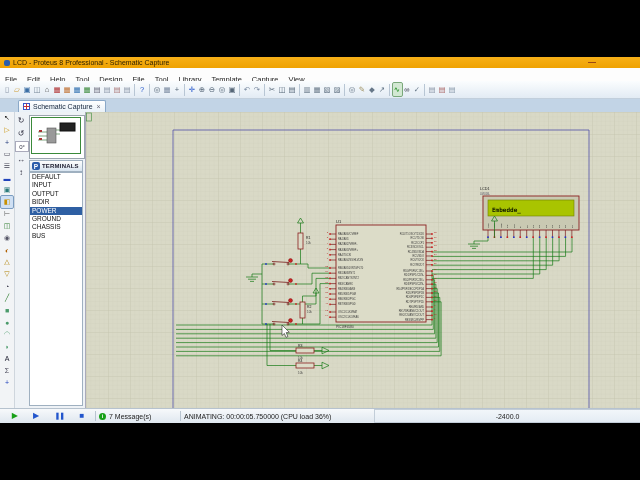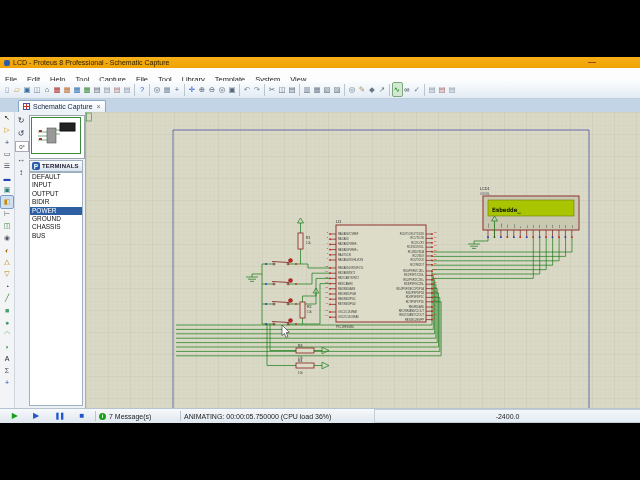--- a/index.html
+++ b/index.html
@@ -83,26 +83,26 @@
     <span class="appicon"></span>
     <span>LCD - Proteus 8 Professional - Schematic Capture</span>
     <span class="min">—</span>
   </div>
 
   <div class="menubar" id="menubar">
       <span>File</span>
       <span>Edit</span>
       <span>Help</span>
       <span>Tool</span>
-      <span>Capture</span>
+      <span>Design</span>
       <span>File</span>
       <span>Tool</span>
       <span>Library</span>
       <span>Template</span>
-      <span>System</span>
+      <span>Capture</span>
       <span>View</span>
     </div>
 
   <div class="toolbar" id="toolbar">
       <div class="tb-ic" style="color: rgb(138, 149, 165);">▯</div>
       <div class="tb-ic" style="color: rgb(207, 154, 48);">▱</div>
       <div class="tb-ic" style="color: rgb(58, 110, 165);">▣</div>
       <div class="tb-ic" style="color: rgb(119, 136, 153);">◫</div>
       <div class="tb-ic" style="color: rgb(68, 68, 68);">⌂</div>
       <div class="tb-ic" style="color: rgb(176, 48, 48);">▦</div>

